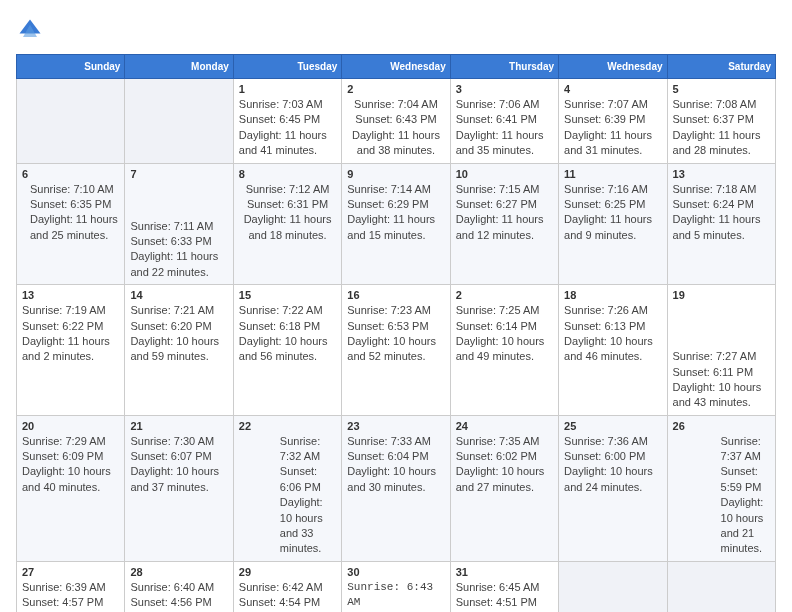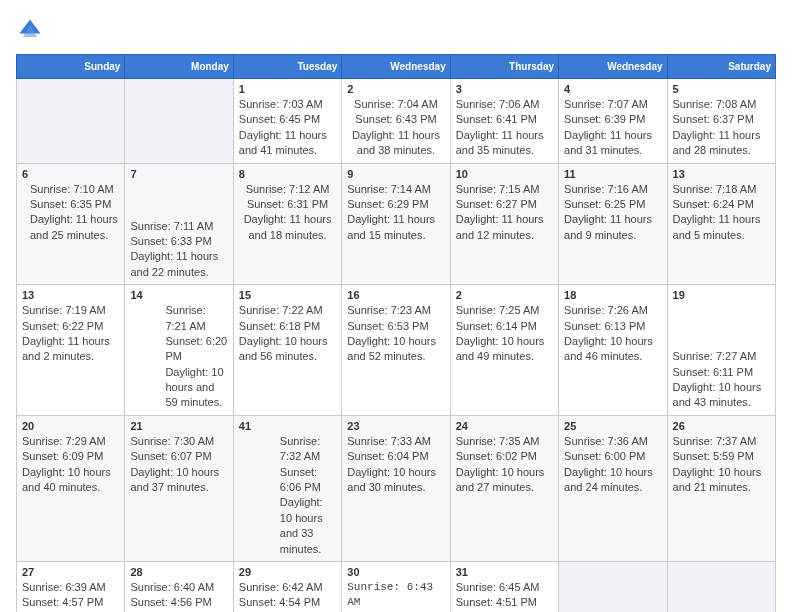--- a/index.html
+++ b/index.html
@@ -208,21 +208,21 @@
       </tr>
       <tr>
         <td>
           <span class="day-number">13</span>
           <div class="day-info" style="white-space: pre-line;">Sunrise: 7:19 AM
 Sunset: 6:22 PM
 Daylight: 11 hours and 2 minutes.</div>
         </td>
         <td>
           <span class="day-number">14</span>
-          <div class="day-info" style="white-space: pre-line; margin-left: 35px;">Sunrise: 7:21 AM
+          <div class="day-info" style="white-space: pre-line;">Sunrise: 7:21 AM
 Sunset: 6:20 PM
 Daylight: 10 hours and 59 minutes.</div>
         </td>
         <td>
           <span class="day-number">15</span>
           <div class="day-info" style="white-space: pre-line;">Sunrise: 7:22 AM
 Sunset: 6:18 PM
 Daylight: 10 hours and 56 minutes.</div>
         </td>
         <td>
@@ -257,21 +257,21 @@
 Sunset: 6:09 PM
 Daylight: 10 hours and 40 minutes.</div>
         </td>
         <td>
           <span class="day-number">21</span>
           <div class="day-info" style="white-space: pre-line;">Sunrise: 7:30 AM
 Sunset: 6:07 PM
 Daylight: 10 hours and 37 minutes.</div>
         </td>
         <td>
-          <span class="day-number">41</span>
+          <span class="day-number">22</span>
           <div class="day-info" style="white-space: pre-line; margin-left: 41px;">Sunrise: 7:32 AM
 Sunset: 6:06 PM
 Daylight: 10 hours and 33 minutes.</div>
         </td>
         <td>
           <span class="day-number">23</span>
           <div class="day-info" style="white-space: pre-line;">Sunrise: 7:33 AM
 Sunset: 6:04 PM
 Daylight: 10 hours and 30 minutes.</div>
         </td>
@@ -282,21 +282,21 @@
 Daylight: 10 hours and 27 minutes.</div>
         </td>
         <td>
           <span class="day-number">25</span>
           <div class="day-info" style="white-space: pre-line;">Sunrise: 7:36 AM
 Sunset: 6:00 PM
 Daylight: 10 hours and 24 minutes.</div>
         </td>
         <td>
           <span class="day-number">26</span>
-          <div class="day-info" style="white-space: pre-line;">Sunrise: 7:37 AM
+          <div class="day-info" style="white-space: pre-line; margin-left: 48px;">Sunrise: 7:37 AM
 Sunset: 5:59 PM
 Daylight: 10 hours and 21 minutes.</div>
         </td>
       </tr>
       <tr>
         <td>
           <span class="day-number">27</span>
           <div class="day-info" style="white-space: pre-line;">Sunrise: 6:39 AM
 Sunset: 4:57 PM
 Daylight: 10 hours and 18 minutes.</div>

